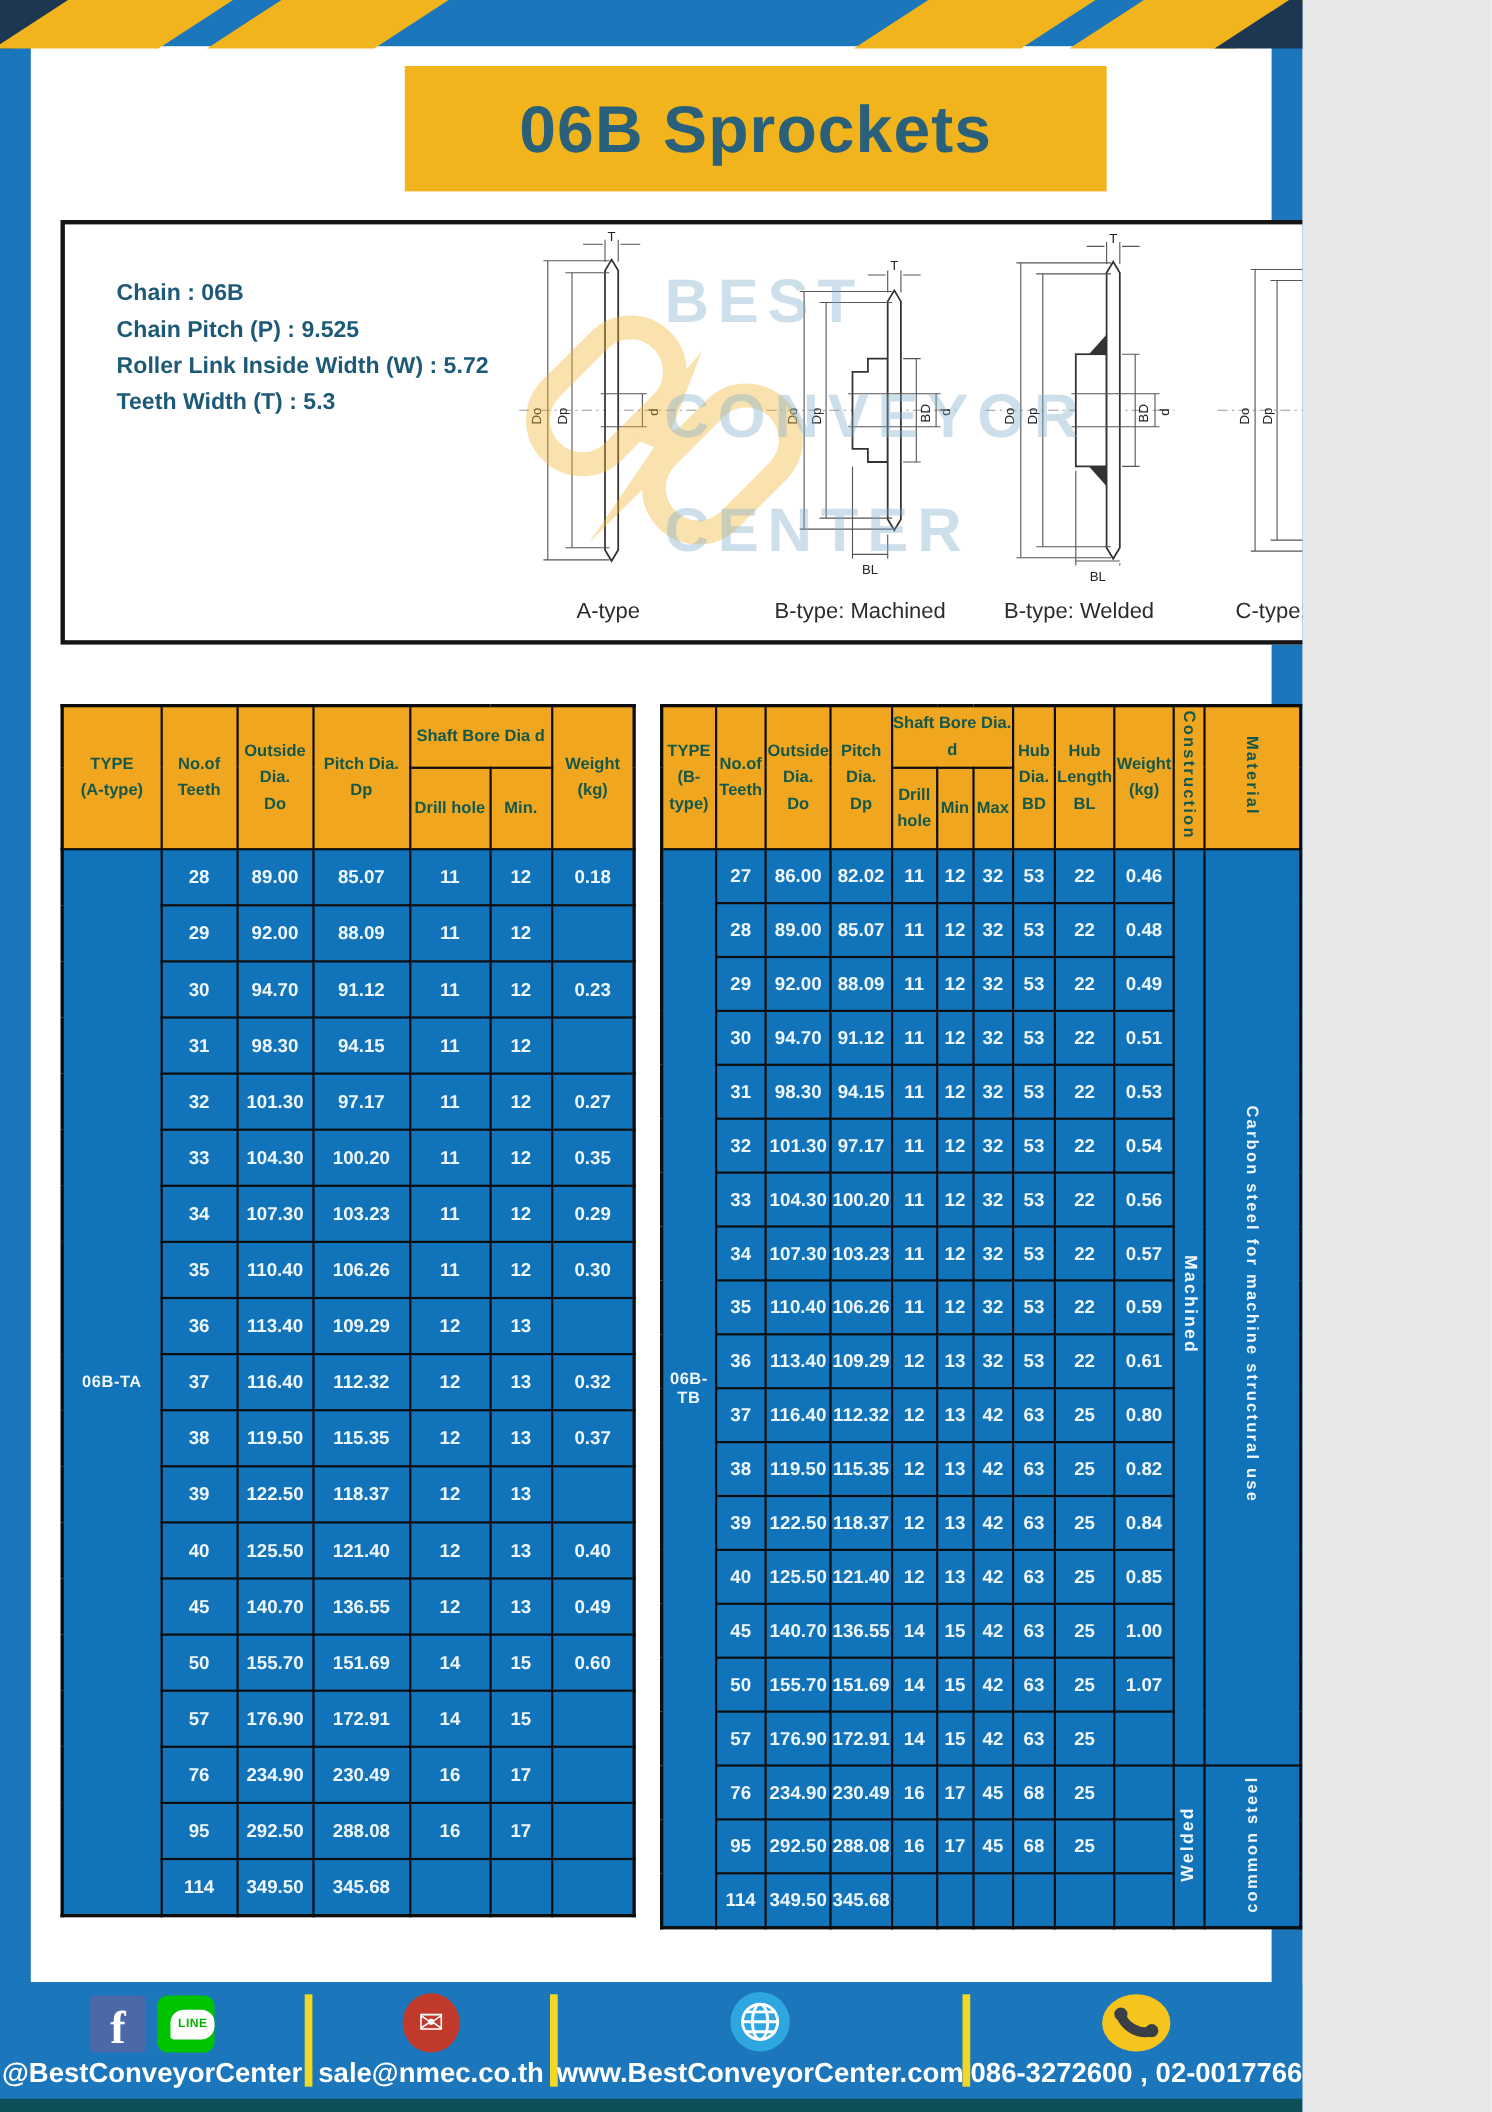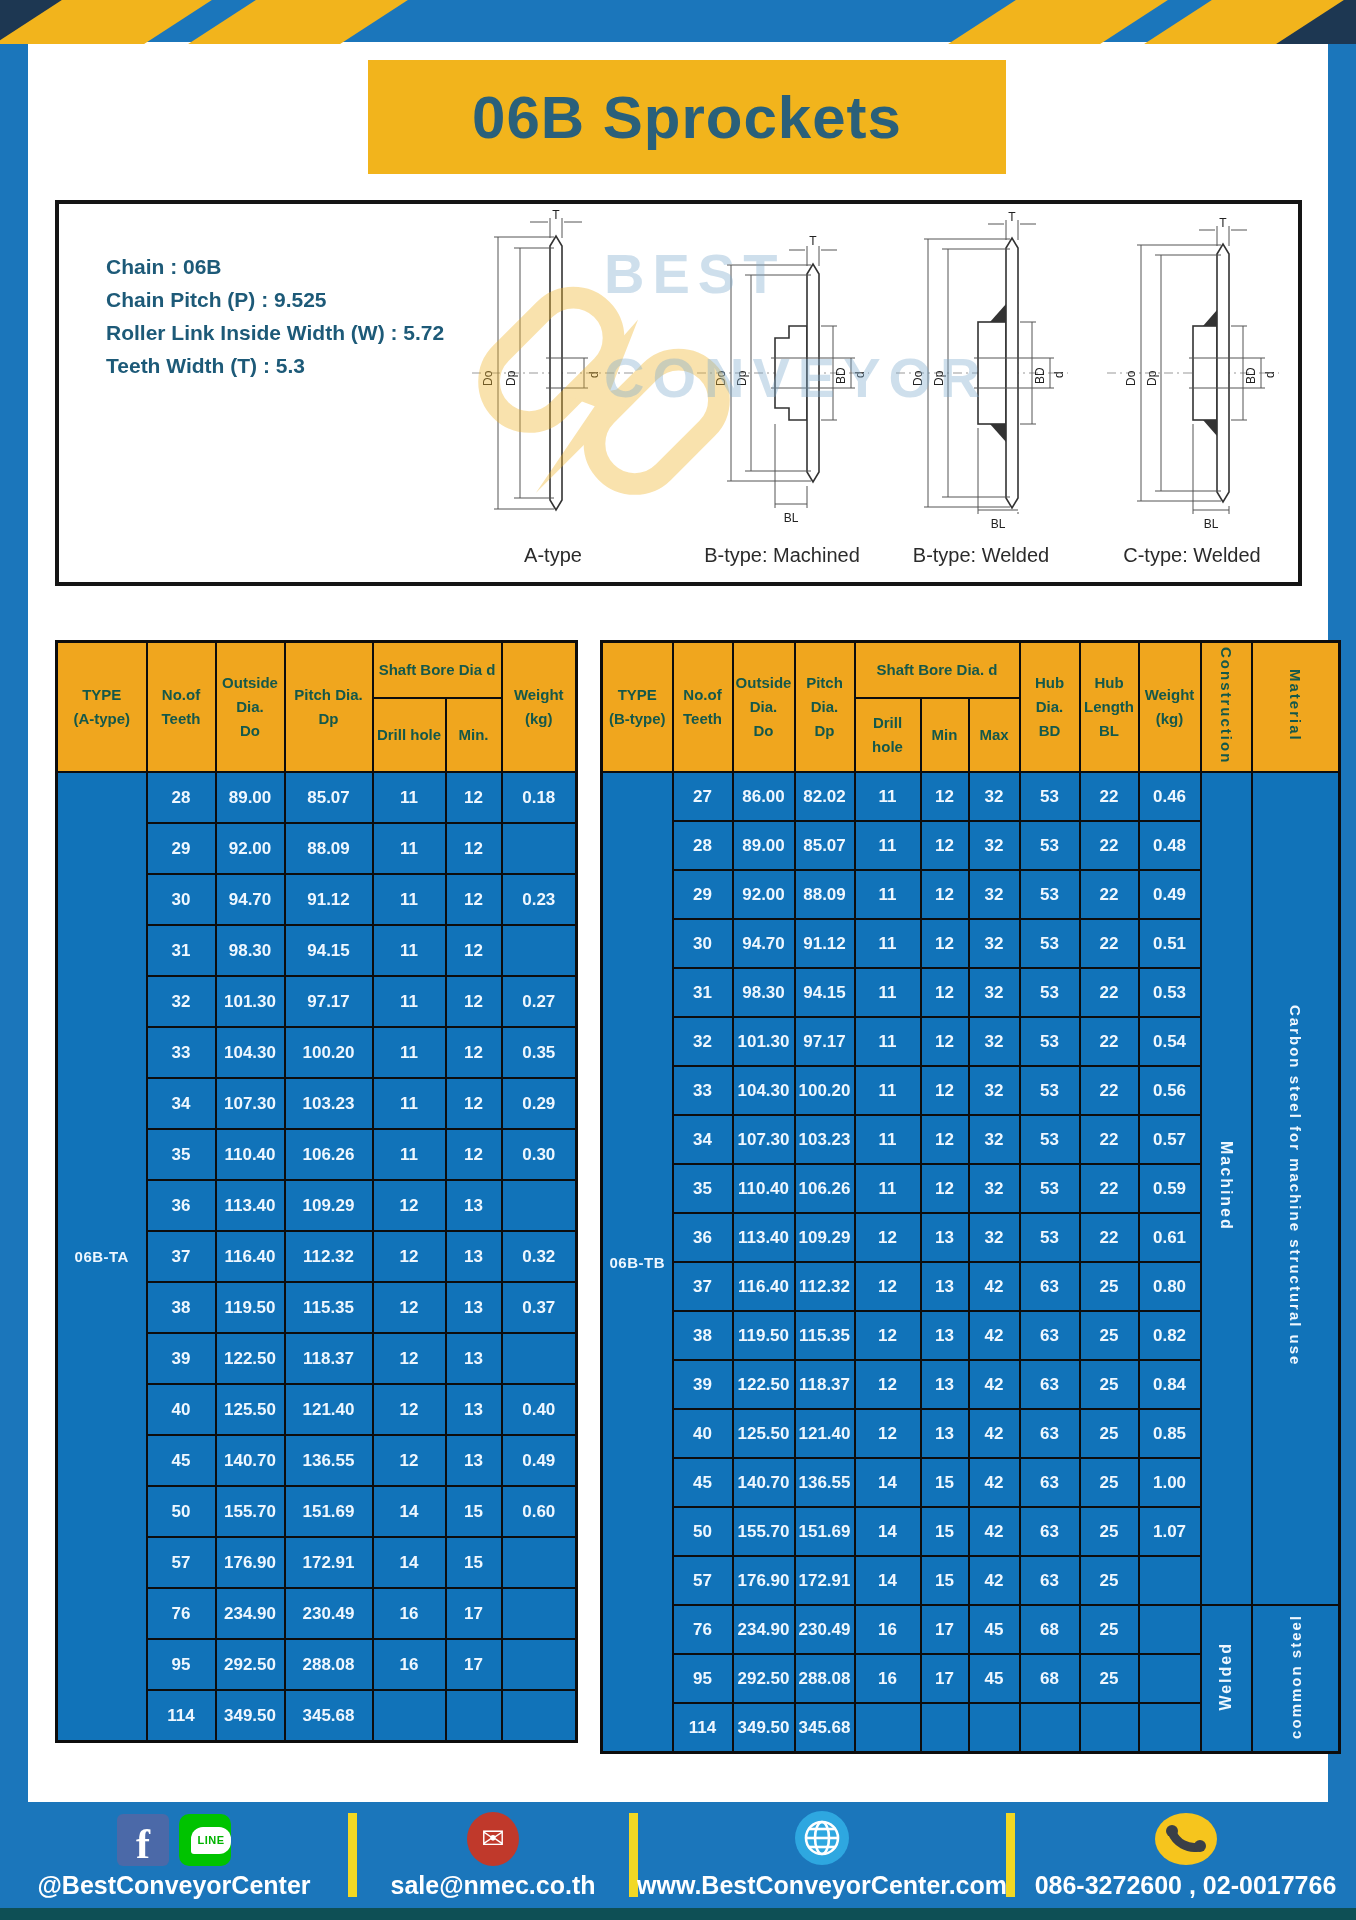--- a/index.html
+++ b/index.html
@@ -1,16 +1,16 @@
 <!DOCTYPE html>
 <html><head>
 <meta charset="utf-8">
 <style>
   html,body{margin:0;padding:0;background:#e8e8e8;}
-  .page{position:relative;width:1356px;height:1920px;background:#1b76bb;overflow:hidden;
+  .page{position:relative;width:1184px;height:1920px;background:#1b76bb;overflow:hidden;
         font-family:"Liberation Sans",sans-serif;}
   
   .white-area{position:absolute;left:28px;right:28px;top:42px;bottom:118px;background:#ffffff;}
   
   .stripe{position:absolute;top:0;height:44px;transform:skewX(-57deg);}
   .stripe.yellow{background:#f2b41c;}
   .stripe.navy{background:#1d3752;}
   .s1{left:-46px;width:92px;}
   .s2{left:28px;width:150px;}
   .s3{left:222px;width:152px;}
@@ -104,20 +104,21 @@
         <g fill="none" stroke="#f0b429" stroke-width="7">
           <rect x="10" y="28" width="46" height="26" rx="13" transform="rotate(-45 33 41)"></rect>
           <rect x="44" y="48" width="46" height="26" rx="13" transform="rotate(-45 67 61)"></rect>
         </g>
         <path d="M28 84 L47 56 L39 53 L61 28 L52 51 L63 49 Z" fill="#f0b429"></path>
       </svg>
     </div>
     <div class="wm-text">
       <div>BEST</div>
       <div>CONVEYOR</div>
+      <div>CENTER</div>
     </div>
 
     <div class="specs">
       <div class="spec-line">Chain : 06B</div>
       <div class="spec-line">Chain Pitch (P) : 9.525</div>
       <div class="spec-line">Roller Link Inside Width (W) : 5.72</div>
       <div class="spec-line">Teeth Width (T) : 5.3</div>
     </div>
 
     <div class="diagram d1">

